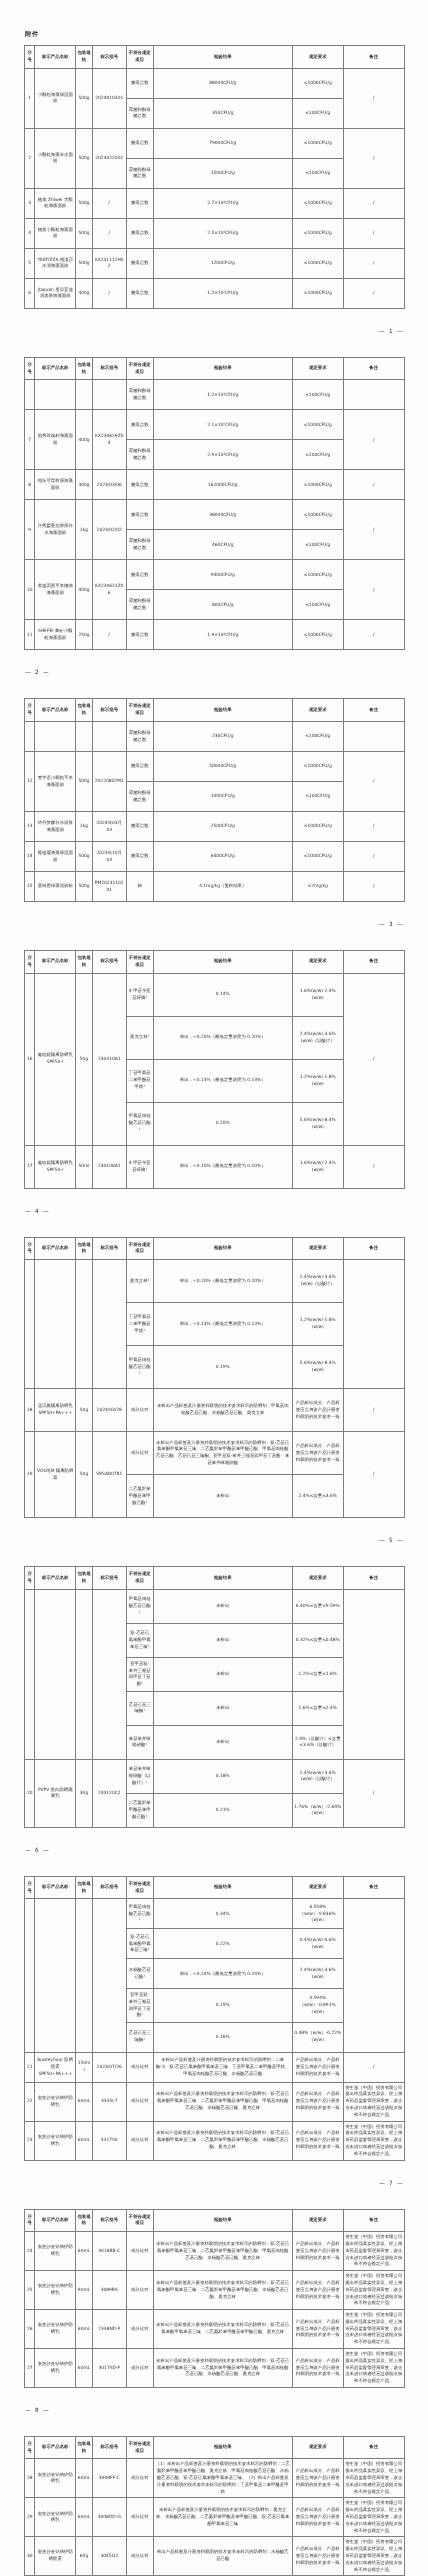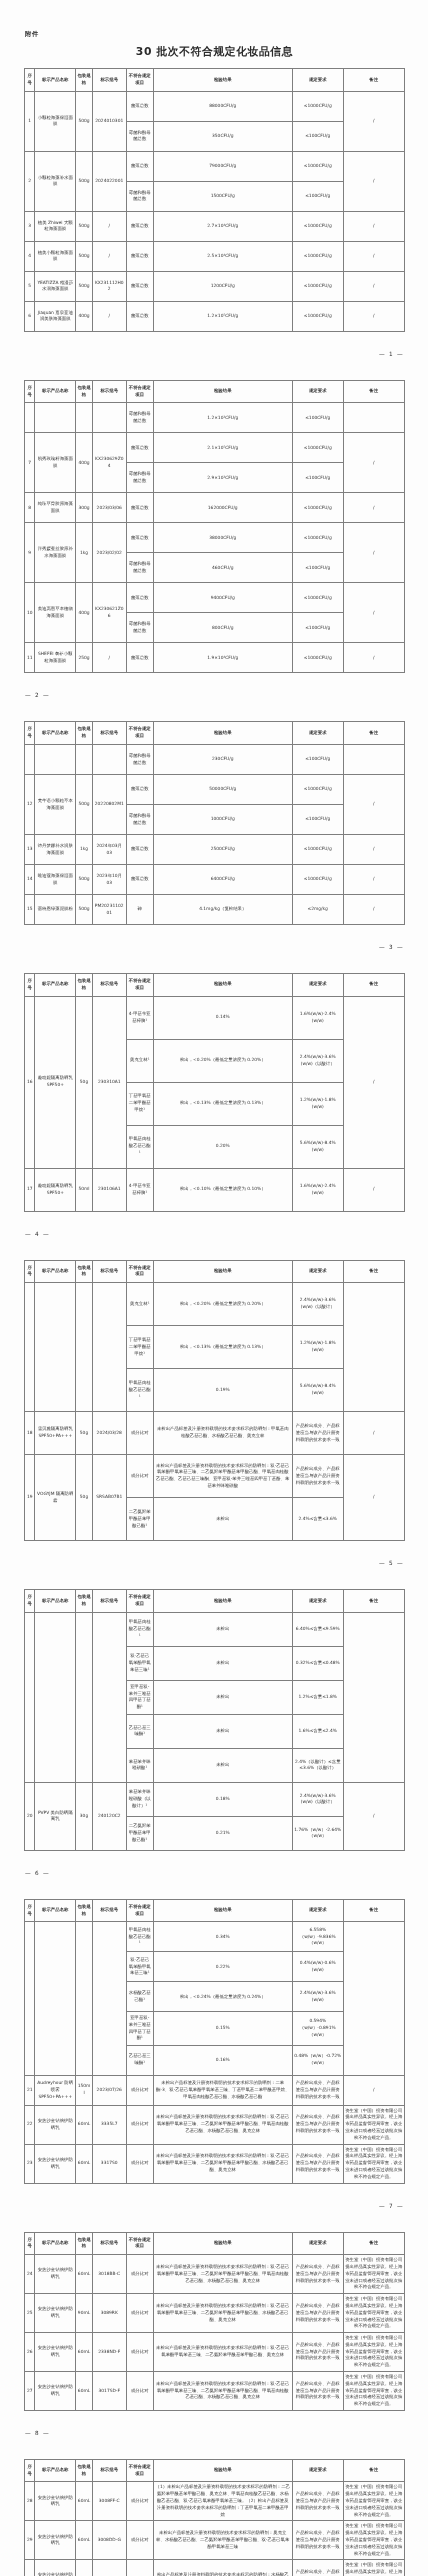--- a/index.html
+++ b/index.html
@@ -26,21 +26,20 @@
   .page-num{font-size:5.7px;color:#2b2b2b;margin:19px 25px 23px 25px;letter-spacing:1.3px;}
   .page-num.right{text-align:right;}
   .page-num.left{text-align:left;}
   .footnote{font-size:4.4px;color:#333;width:379px;margin:2.5px auto 0 auto;text-align:left;line-height:1.6;}
 </style>
 </head>
 <body>
 
 <div class="doc">
   <div class="attachment">附件</div>
-  <h1 class="title">30 批次不符合规定化妆品信息</h1>
   <div id="pages">
       <section class="page p1">
         <table class="tbl">
           <colgroup>
             <col style="width: 10px;">
             <col style="width: 41px;">
             <col style="width: 16.5px;">
             <col style="width: 34px;">
             <col style="width: 27px;">
             <col style="width: 139px;">

